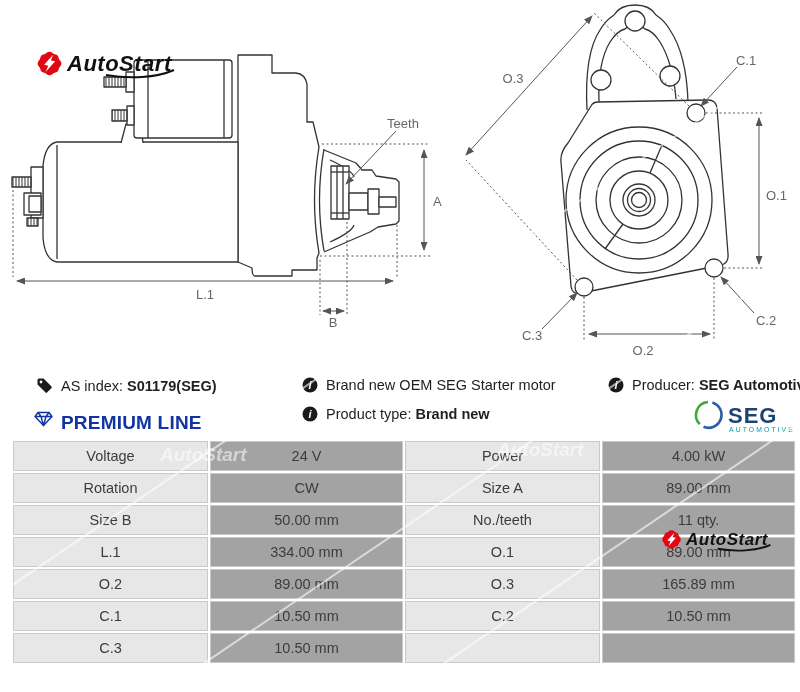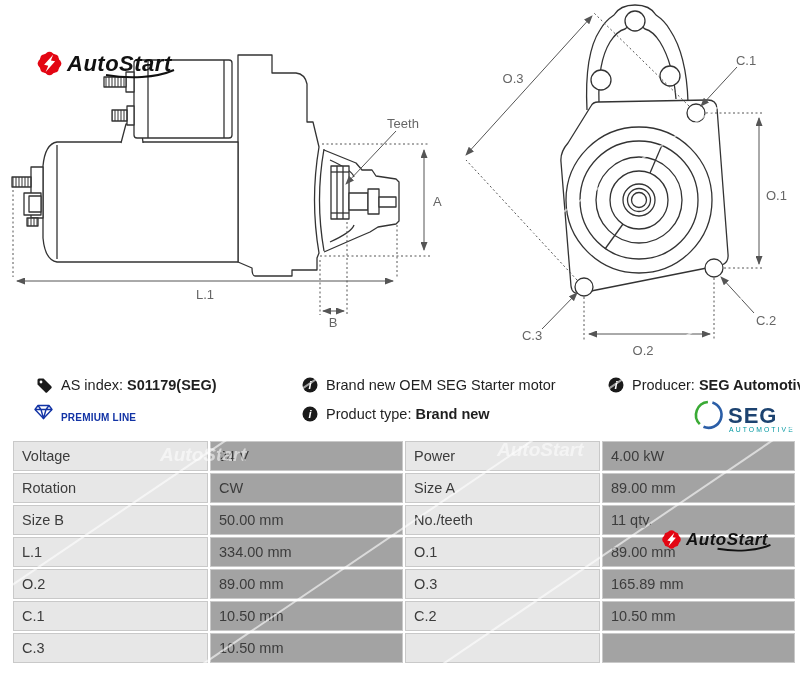--- a/index.html
+++ b/index.html
@@ -14,28 +14,28 @@
   .logo{position:absolute;display:flex;align-items:center;gap:4px;}
   .logo-main{left:36px;top:50px;}
   .logo-text{position:relative;font-style:italic;font-weight:bold;letter-spacing:.5px;color:#111;}
   .logo-main .logo-text{font-size:22px;}
   .logo-text .swoosh{position:absolute;right:-4px;bottom:-2px;pointer-events:none;}
   
   .diagram-layer{position:absolute;left:0;top:0;}
   svg text{font-family:"Liberation Sans", sans-serif;}
   .dimlabel{font-size:13px;fill:#666;}
   
-  .info-item{position:absolute;display:flex;align-items:flex-start;gap:8px;font-size:14.5px;color:#1f1f1f;white-space:nowrap;}
+  .info-item{position:absolute;display:flex;align-items:center;gap:8px;font-size:14.5px;color:#1f1f1f;white-space:nowrap;}
   .info-item b{font-weight:bold;}
-  .premium{color:var(--premium_blue);font-weight:bold;font-size:10px;letter-spacing:.2px;margin-top:8px;}
+  .premium{color:var(--premium_blue);font-weight:bold;font-size:19px;letter-spacing:.2px;margin-top:8px;}
   .seg-logo{position:absolute;left:692px;top:396px;}
   
   .spec-table{position:absolute;left:11px;top:439px;border-collapse:separate;border-spacing:2px;
               table-layout:fixed;width:778px;font-size:14.5px;color:var(--text_dark);}
-  .spec-table td{border:1px solid var(--table_border);text-align:left;vertical-align:middle;
+  .spec-table td{border:1px solid var(--table_border);text-align:center;vertical-align:middle;
                  padding:2px 8px;height:24px;line-height:1.25;}
   .spec-table td.lbl{background:var(--table_label_bg);width:177px;}
   .spec-table td.val{background:#a3a3a3;width:175px;}
   
   .watermark{position:absolute;left:0;top:0;pointer-events:none;}
   .ghost{font-style:italic;font-weight:bold;font-size:19px;fill:#ffffff;opacity:.55;}
   
   .stamp{left:661px;top:529px;z-index:5;}
   .stamp .logo-text{font-size:17px;}
 </style>

